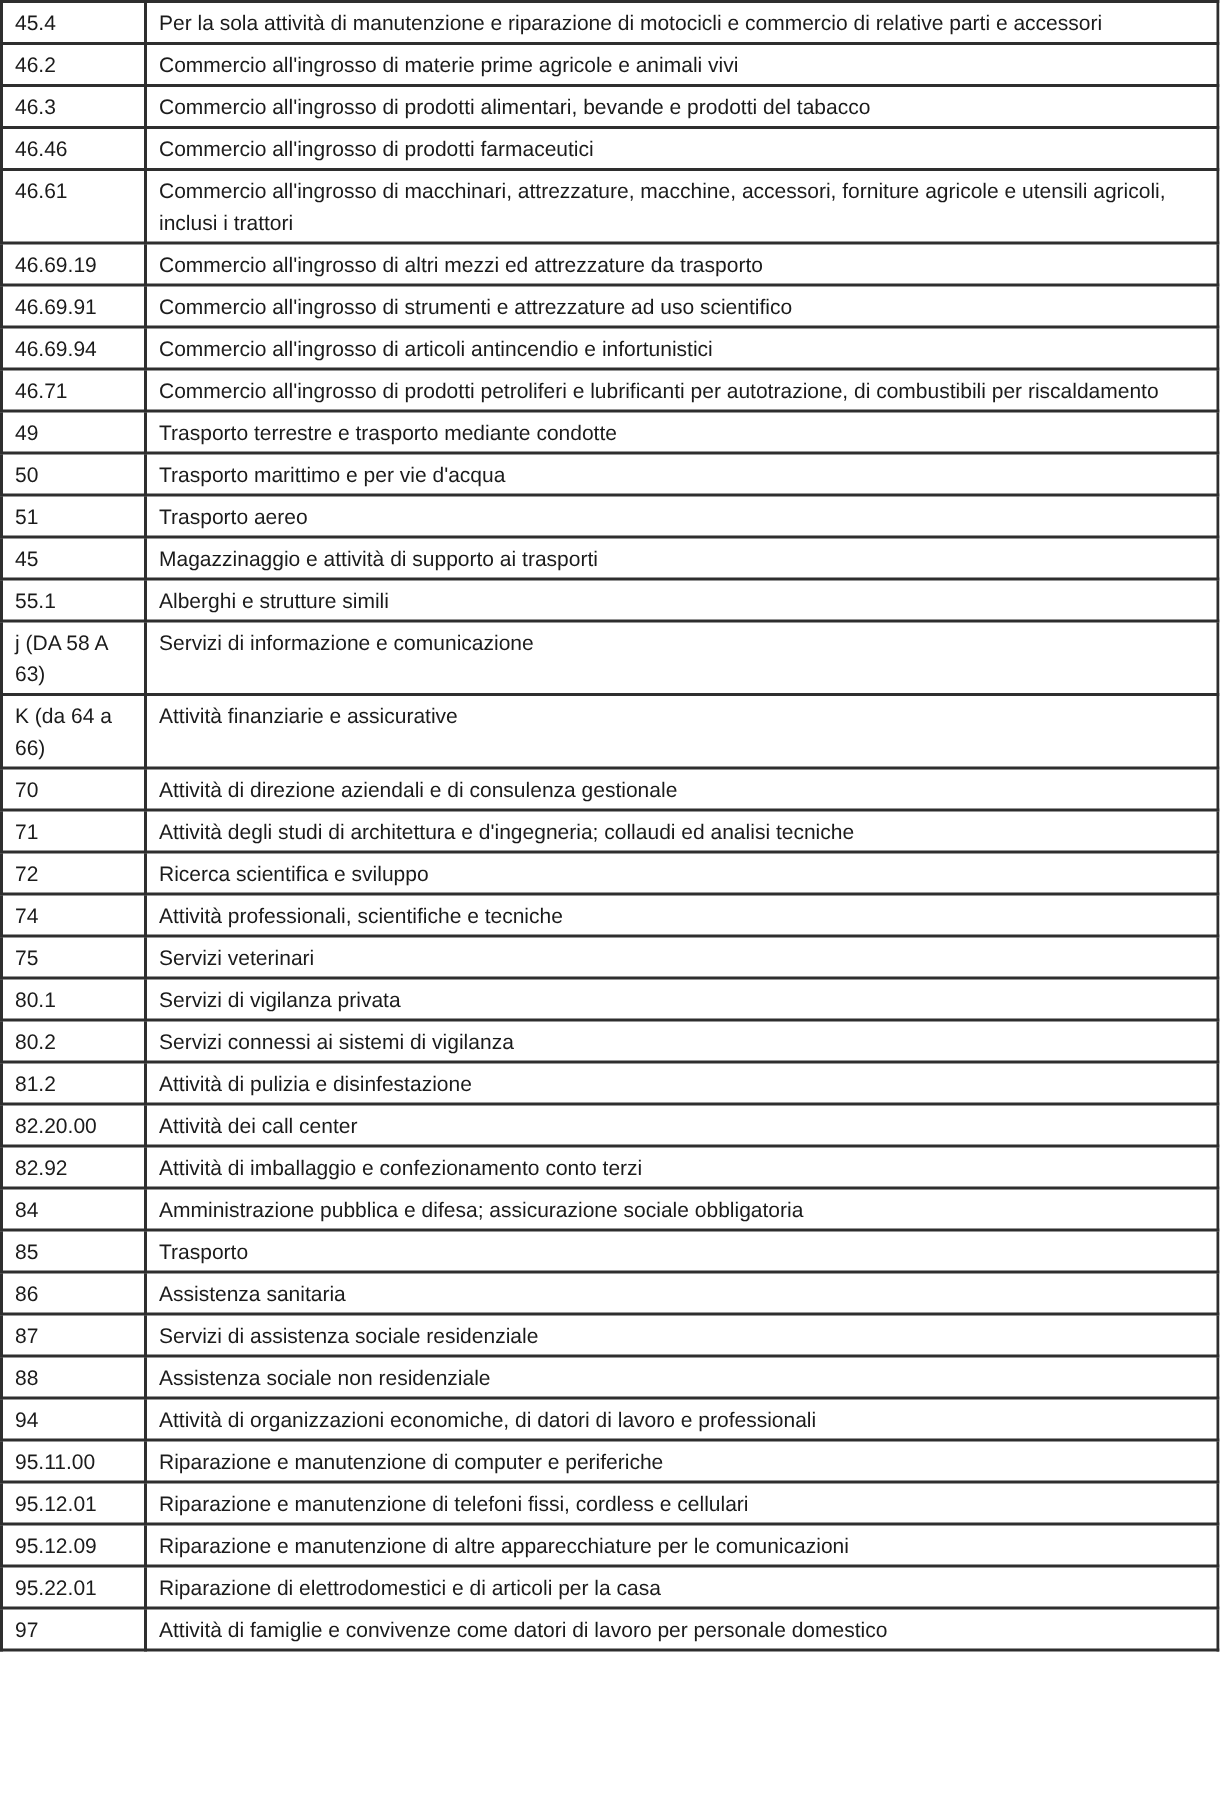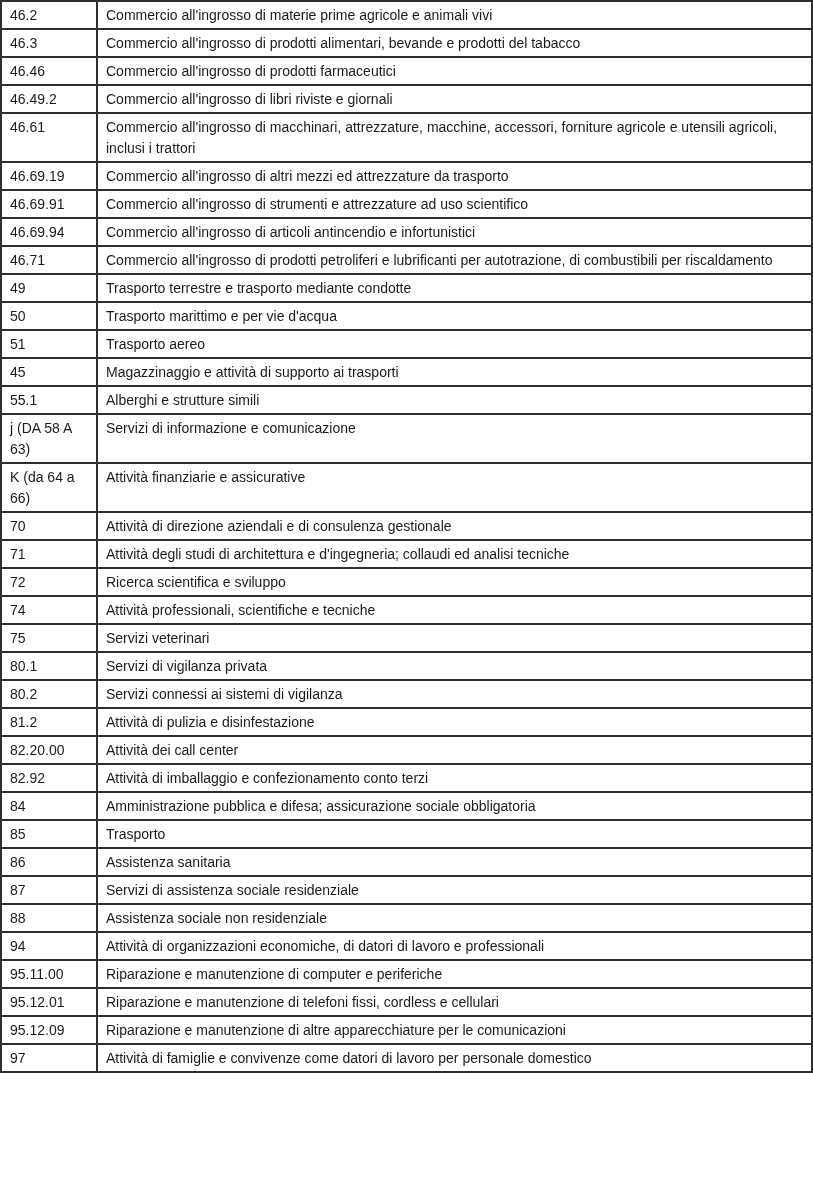--- a/index.html
+++ b/index.html
@@ -41,40 +41,40 @@
 </head>
 <body>
 
 <div class="doc-page">
   <table class="ateco">
     <colgroup>
       <col class="col-code">
       <col class="col-desc">
     </colgroup>
     <tbody>
+  <tr>
+    <td class="code-cell">45.4</td>
+    <td class="desc-cell">Per la sola attività di manutenzione e riparazione di motocicli e commercio di relative parti e accessori</td>
+  </tr>
 
   <tr>
     <td class="code-cell">46.2</td>
     <td class="desc-cell">Commercio all'ingrosso di materie prime agricole e animali vivi</td>
   </tr>
 
   <tr>
     <td class="code-cell">46.3</td>
     <td class="desc-cell">Commercio all'ingrosso di prodotti alimentari, bevande e prodotti del tabacco</td>
   </tr>
 
   <tr>
     <td class="code-cell">46.46</td>
     <td class="desc-cell">Commercio all'ingrosso di prodotti farmaceutici</td>
   </tr>
 
-  <tr>
-    <td class="code-cell">46.49.2</td>
-    <td class="desc-cell">Commercio all'ingrosso di libri riviste e giornali</td>
-  </tr>
 
   <tr>
     <td class="code-cell">46.61</td>
     <td class="desc-cell">Commercio all'ingrosso di macchinari, attrezzature, macchine, accessori, forniture agricole e utensili agricoli, inclusi i trattori</td>
   </tr>
 
   <tr>
     <td class="code-cell">46.69.19</td>
     <td class="desc-cell">Commercio all'ingrosso di altri mezzi ed attrezzature da trasporto</td>
   </tr>
@@ -220,20 +220,24 @@
   <tr>
     <td class="code-cell">95.12.01</td>
     <td class="desc-cell">Riparazione e manutenzione di telefoni fissi, cordless e cellulari</td>
   </tr>
 
   <tr>
     <td class="code-cell">95.12.09</td>
     <td class="desc-cell">Riparazione e manutenzione di altre apparecchiature per le comunicazioni</td>
   </tr>
 
+  <tr>
+    <td class="code-cell">95.22.01</td>
+    <td class="desc-cell">Riparazione di elettrodomestici e di articoli per la casa</td>
+  </tr>
 
   <tr>
     <td class="code-cell">97</td>
     <td class="desc-cell">Attività di famiglie e convivenze come datori di lavoro per personale domestico</td>
   </tr>
 </tbody>
   </table>
 </div>
 
 </body></html>

